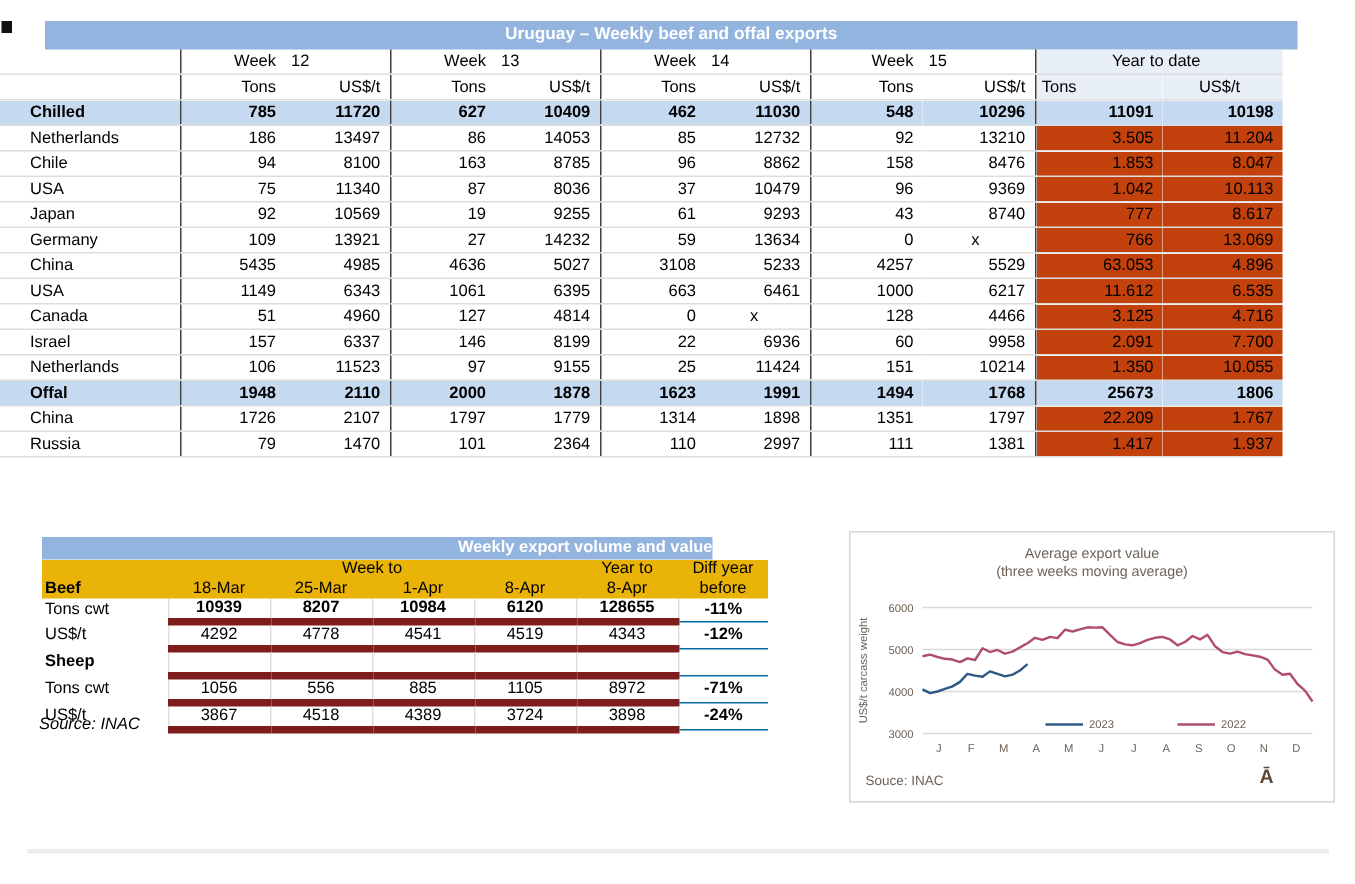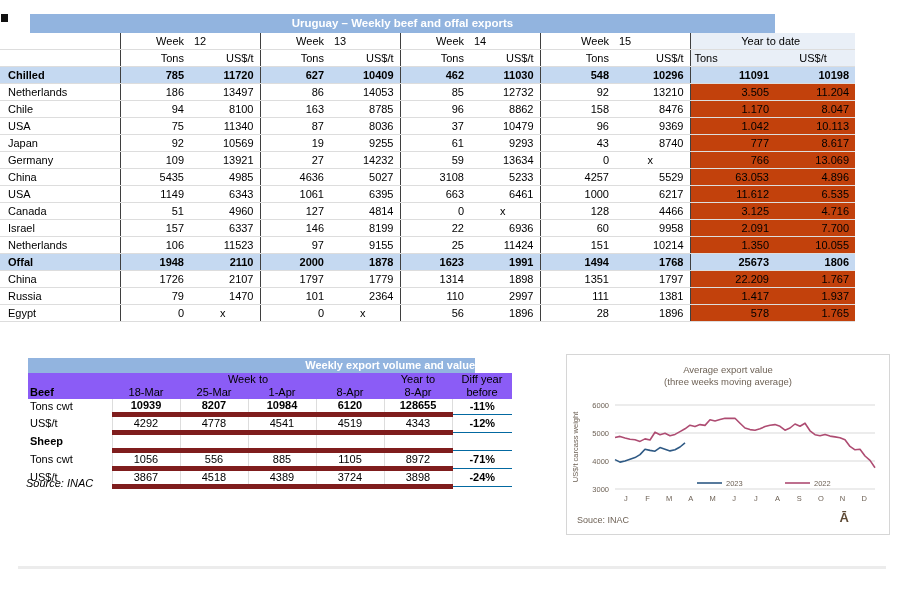--- a/index.html
+++ b/index.html
@@ -5,52 +5,52 @@
   html,body{margin:0;padding:0;}
   body{
     width:903px;height:589px;position:relative;overflow:hidden;
     background:#ffffff;font-family:"Liberation Sans",sans-serif;color:#000;
   }
   .sheet{position:absolute;inset:0;}
   .corner-mark{position:absolute;left:1px;top:14px;width:7px;height:8px;background:#111;}
 
   
   .t1-title{
-    position:absolute;left:30px;top:14px;width:745px;height:19px;
+    position:absolute;left:30px;top:14px;width:835px;height:19px;
     background:#92B4DF;color:#fff;font-weight:bold;font-size:11.5px;
     text-align:center;line-height:19px;
   }
   table{border-collapse:collapse;table-layout:fixed;}
   .t1{position:absolute;left:0;top:33px;width:855px;font-size:11px;}
   .t1 td,.t1 th{
     height:16px;line-height:16px;padding:0 6px 0 2px;white-space:nowrap;overflow:hidden;
     font-weight:normal;text-align:right;border-bottom:1px solid #DDDDDD;
   }
-  .t1 .lbl{text-align:left;padding-left:8px;}
+  .t1 .lbl{text-align:left;padding-left:20px;}
   .t1 .gl{border-left:1px solid #3F3F3F;}
   .t1 .wk{text-align:right;}
   .t1 .wknum{text-align:left;padding-left:4px;}
   .t1 .ytd{background:#c2410c;}
   .t1 .ytdh{background:#E9EFF7;text-align:center;}
   .t1 .ytdh-tons{background:#E9EFF7;text-align:left;padding-left:4px;}
   .t1 tr.cat td{background:#C5D9F1;font-weight:bold;}
   .t1 .xc{text-align:center;}
 
   
   .t2-title{
     position:absolute;left:28px;top:358px;width:447px;height:15px;
     background:#92B4DF;color:#fff;font-weight:bold;font-size:11px;
     text-align:right;line-height:15px;
   }
   .t2{position:absolute;left:28px;top:373px;font-size:11px;}
   .t2 td,.t2 th{
     height:13px;line-height:13px;padding:0 2px;white-space:nowrap;overflow:hidden;
     text-align:center;font-weight:normal;
   }
-  .t2 .hd{background:#8b5cf6;}
+  .t2 .hd{background:#eab308;}
   .t2 .lbl{text-align:left;padding-left:2px;}
   .t2 .bold{font-weight:bold;}
   .t2 .v{border-right:1px solid #DDDDDD;border-bottom:5px solid #7f1d1d;}
   .t2 .nov{border-right:none;border-bottom:1px solid #0369a1;font-weight:bold;}
   .t2 .lv{border-right:1px solid #DDDDDD;}
   .t2 .ysep{border-left:1px solid #3F3F3F;}
   .t2-source{position:absolute;left:26px;top:477px;font-size:11px;font-style:italic;}
 
   
   .chart-panel{
@@ -148,21 +148,21 @@
         <tr>
           <td class="lbl">Chile</td>
           <td class="gl">94</td>
           <td>8100</td>
           <td class="gl">163</td>
           <td>8785</td>
           <td class="gl">96</td>
           <td>8862</td>
           <td class="gl">158</td>
           <td>8476</td>
-          <td class="gl ytd">1.170</td>
+          <td class="gl ytd">1.853</td>
           <td class="ytd">8.047</td>
         </tr>
         <tr>
           <td class="lbl">USA</td>
           <td class="gl">75</td>
           <td>11340</td>
           <td class="gl">87</td>
           <td>8036</td>
           <td class="gl">37</td>
           <td>10479</td>
@@ -293,33 +293,20 @@
           <td class="gl">79</td>
           <td>1470</td>
           <td class="gl">101</td>
           <td>2364</td>
           <td class="gl">110</td>
           <td>2997</td>
           <td class="gl">111</td>
           <td>1381</td>
           <td class="gl ytd">1.417</td>
           <td class="ytd">1.937</td>
-        </tr>
-        <tr>
-          <td class="lbl">Egypt</td>
-          <td class="gl">0</td>
-          <td class="xc">x</td>
-          <td class="gl">0</td>
-          <td class="xc">x</td>
-          <td class="gl">56</td>
-          <td>1896</td>
-          <td class="gl">28</td>
-          <td>1896</td>
-          <td class="gl ytd">578</td>
-          <td class="ytd">1.765</td>
         </tr>
       </tbody>
   </table>
 
   <div class="t2-title">Weekly export volume and value</div>
 
   <table class="t2">
     <colgroup>
       <col style="width:84px">
         <col style="width:68px">

